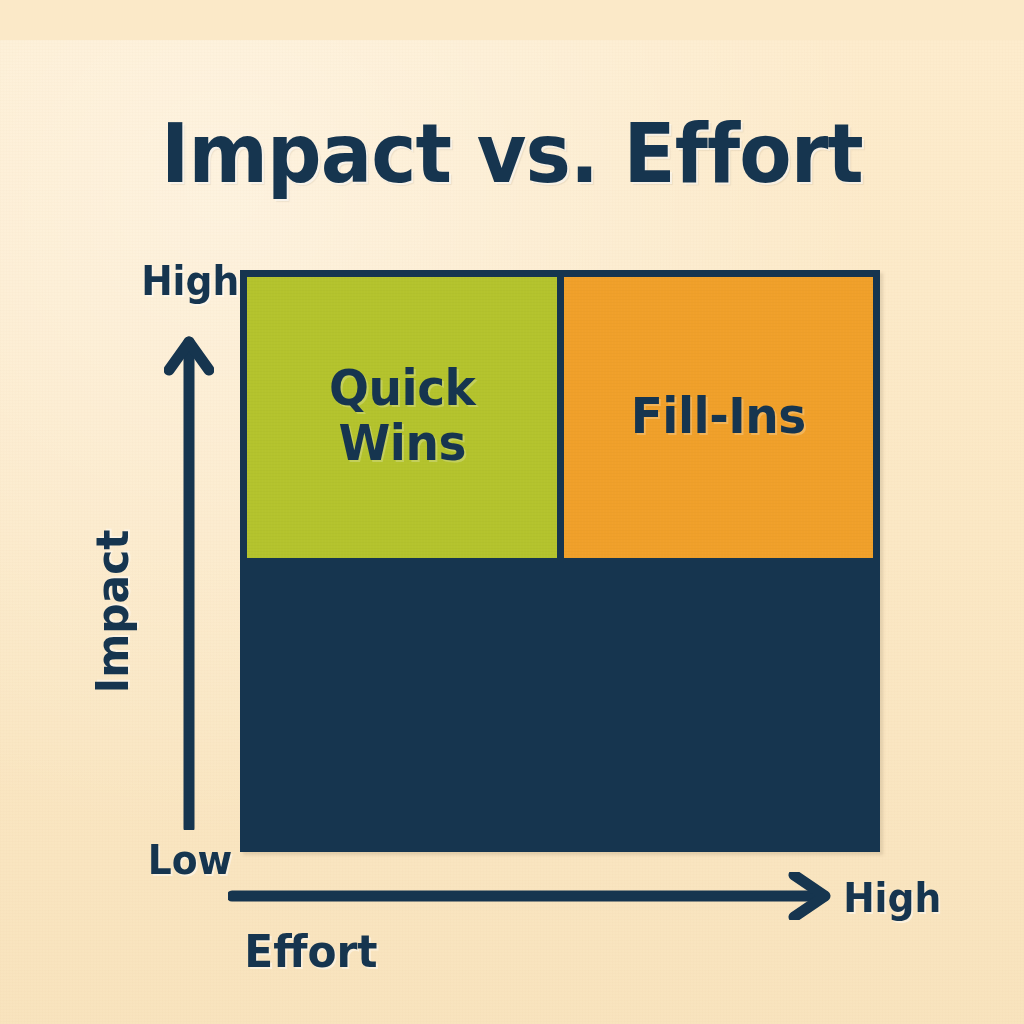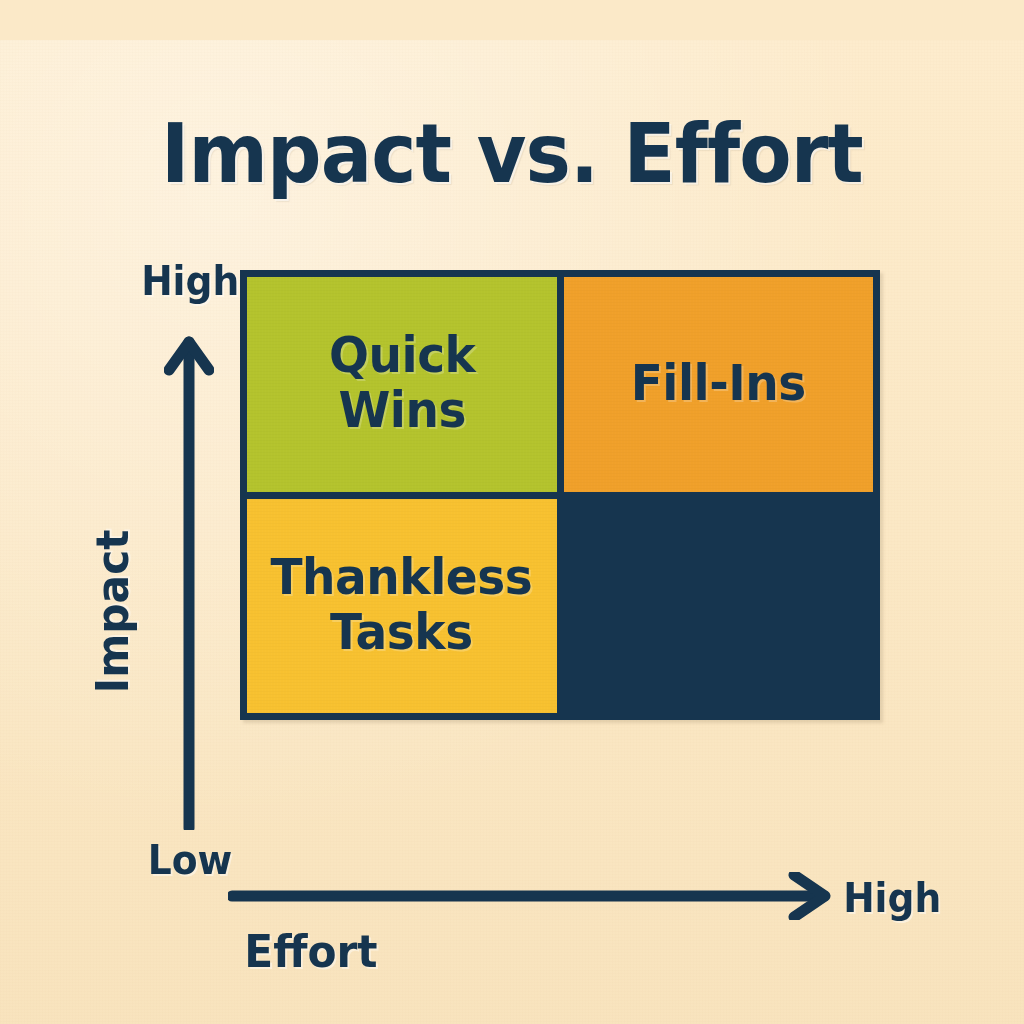--- a/index.html
+++ b/index.html
@@ -52,21 +52,21 @@
     text-shadow: 2px 2px 0 rgba(255,255,255,0.55), 3px 3px 1px rgba(120,100,70,0.10);
     white-space: nowrap;
   }
 
   
   #matrix {
     position: absolute;
     left: 240px;
     top: 230px;
     width: 640px;
-    height: 450px;
+    height: 582px;
     display: grid;
     grid-template-columns: 1fr 1fr;
     grid-template-rows: 1fr 1fr;
     gap: 7px;
     background: #16354f;
     border: 7px solid #16354f;
     box-sizing: border-box;
     box-shadow: 3px 3px 3px rgba(120,100,70,0.18);
   }
 
@@ -203,27 +203,20 @@
     </div>
 
 
     <div class="cell" id="cell-fillins">
       <div class="noise"></div>
       <div class="cell-label lbl-dark">
         <span>Fill-Ins</span>
       </div>
     </div>
 
-    <div class="cell" id="cell-thankless">
-      <div class="noise"></div>
-      <div class="cell-label lbl-dark">
-        <span>Thankless</span><br>
-        <span>Tasks</span>
-      </div>
-    </div>
 
   </div>
 
   <svg id="x-axis-arrow" viewBox="0 0 610 48" xmlns="http://www.w3.org/2000/svg">
     <g fill="none" stroke="#16354f" stroke-width="11" stroke-linecap="round" stroke-linejoin="round">
       <path d="M4 24 L596 24"></path>
       <path d="M566 3 L597 24 L566 45"></path>
     </g>
   </svg>
 

